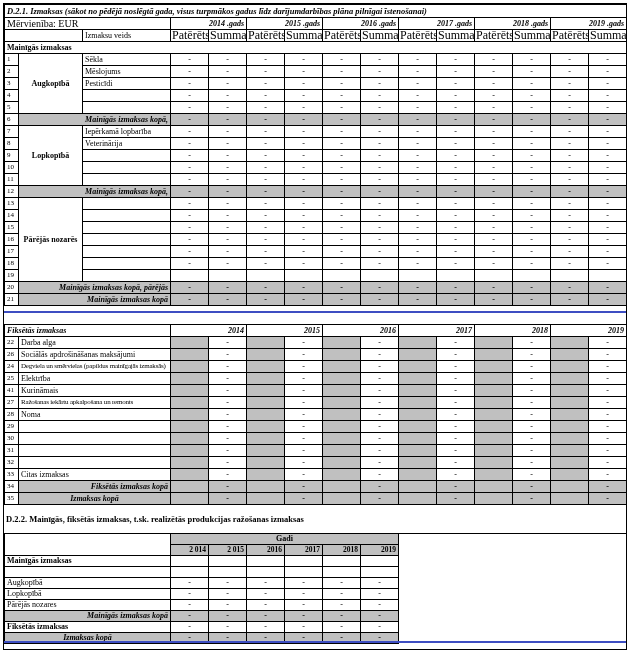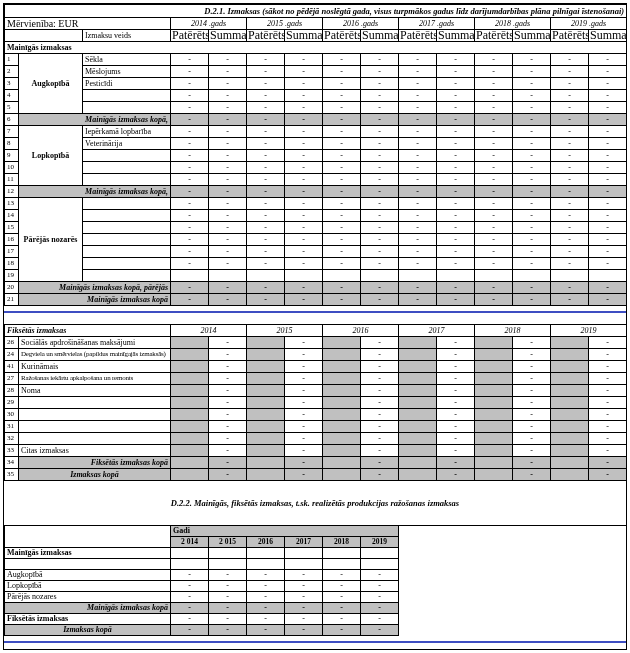--- a/index.html
+++ b/index.html
@@ -21,43 +21,43 @@
     border: 1px solid #000;
     font-size: 8px;
     height: 12px;
     line-height: 11px;
     padding: 0 2px;
     white-space: nowrap;
     overflow: hidden;
     box-sizing: border-box;
   }
   #t3 td { height: 11px; line-height: 10px; }
-  .title { font-weight: bold; font-style: italic; font-size: 8.5px; height: 13px; text-align: right; }
+  .title { font-weight: bold; font-style: italic; font-size: 8.5px; height: 13px; }
   .t3title {
     border-bottom: 1px solid #000;
-    font-weight: bold; font-style: italic; font-size: 8.5px;
-    height: 12px; line-height: 12px; padding: 16px 2px;
-    white-space: nowrap; overflow: hidden; text-align: center;
+    font-weight: bold; font-size: 8.5px;
+    height: 12px; line-height: 12px; padding: 8px 2px;
+    white-space: nowrap; overflow: hidden;
   }
   .unit { font-size: 10px; }
-  .yearhdr { font-weight: normal; font-style: italic; text-align: center; }
+  .yearhdr { font-weight: bold; font-style: italic; text-align: right; }
   .subhdr { text-align: center; font-size: 12px; padding: 0 1px; }
   .num { font-size: 7px; padding: 0 1px 0 2px; }
   .grp { font-weight: bold; text-align: center; white-space: normal; line-height: 9px; }
   .section { font-weight: bold; }
   .val { text-align: center; }
   .shade { background: var(--shade, #c0c0c0); }
   .bi { font-weight: bold; font-style: italic; }
   .bold { font-weight: bold; }
   .tval { text-align: center; font-weight: bold; }
   .alr { text-align: right; }
   .alc { text-align: center; }
   .tight { font-size: 7px; letter-spacing: -0.2px; }
-  .gadi { text-align: left; font-weight: bold; }
-  .yearcell { text-align: center; font-weight: bold; font-size: 7.5px; }
+  .gadi { text-align: center; font-weight: bold; }
+  .yearcell { text-align: right; font-weight: bold; font-size: 7.5px; }
   .gap { height: 13px; background: #fff; }
   .bluerule { height: 2px; background: var(--blue, #3d4ec2); margin-top: 5px; }
   .bottom-line { position: absolute; left: 0; right: 0; bottom: 6px; height: 2px; background: var(--blue, #3d4ec2); }
 </style>
 </head>
 <body>
 
 <div class="sheet">
 
   <table id="t1">
@@ -456,38 +456,70 @@
         <tr>
           <td class="bi" colspan="3">Fiksētās izmaksas</td>
           <td class="yearhdr" colspan="2">2014</td>
           <td class="yearhdr" colspan="2">2015</td>
           <td class="yearhdr" colspan="2">2016</td>
           <td class="yearhdr" colspan="2">2017</td>
           <td class="yearhdr" colspan="2">2018</td>
           <td class="yearhdr" colspan="2">2019</td>
         </tr>
         <tr>
+          <td class="num">22</td>
+          <td colspan="2">Darba alga</td>
+          <td class="shade"></td>
+          <td class="val">-</td>
+          <td class="shade"></td>
+          <td class="val">-</td>
+          <td class="shade"></td>
+          <td class="val">-</td>
+          <td class="shade"></td>
+          <td class="val">-</td>
+          <td class="shade"></td>
+          <td class="val">-</td>
+          <td class="shade"></td>
+          <td class="val">-</td>
+        </tr>
+        <tr>
           <td class="num">26</td>
           <td colspan="2">Sociālās apdrošināšanas maksājumi</td>
           <td class="shade"></td>
           <td class="val">-</td>
           <td class="shade"></td>
           <td class="val">-</td>
           <td class="shade"></td>
           <td class="val">-</td>
           <td class="shade"></td>
           <td class="val">-</td>
           <td class="shade"></td>
           <td class="val">-</td>
           <td class="shade"></td>
           <td class="val">-</td>
         </tr>
         <tr>
           <td class="num">24</td>
           <td class="tight" colspan="2">Degviela un smērvielas (papildus mainīgajās izmaksās)</td>
+          <td class="shade"></td>
+          <td class="val">-</td>
+          <td class="shade"></td>
+          <td class="val">-</td>
+          <td class="shade"></td>
+          <td class="val">-</td>
+          <td class="shade"></td>
+          <td class="val">-</td>
+          <td class="shade"></td>
+          <td class="val">-</td>
+          <td class="shade"></td>
+          <td class="val">-</td>
+        </tr>
+        <tr>
+          <td class="num">25</td>
+          <td colspan="2">Elektrība</td>
           <td class="shade"></td>
           <td class="val">-</td>
           <td class="shade"></td>
           <td class="val">-</td>
           <td class="shade"></td>
           <td class="val">-</td>
           <td class="shade"></td>
           <td class="val">-</td>
           <td class="shade"></td>
           <td class="val">-</td>

